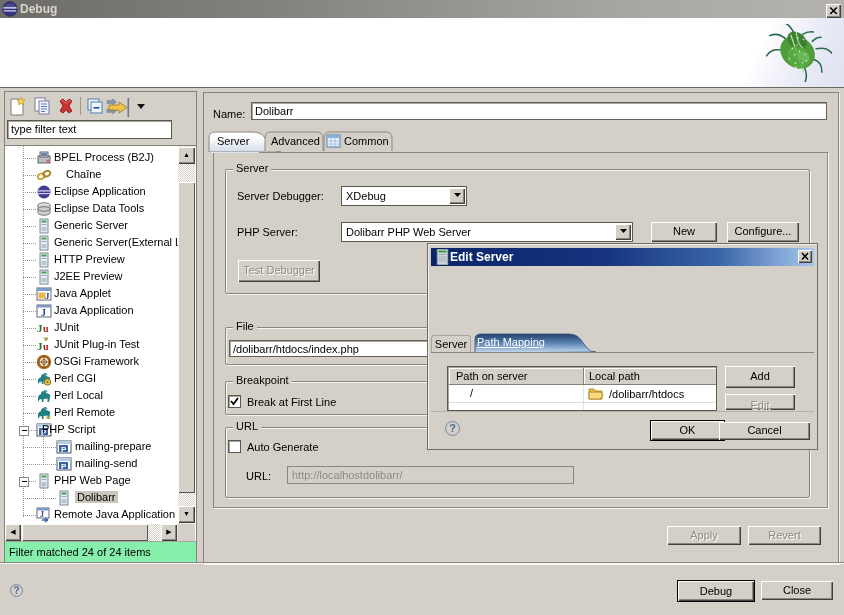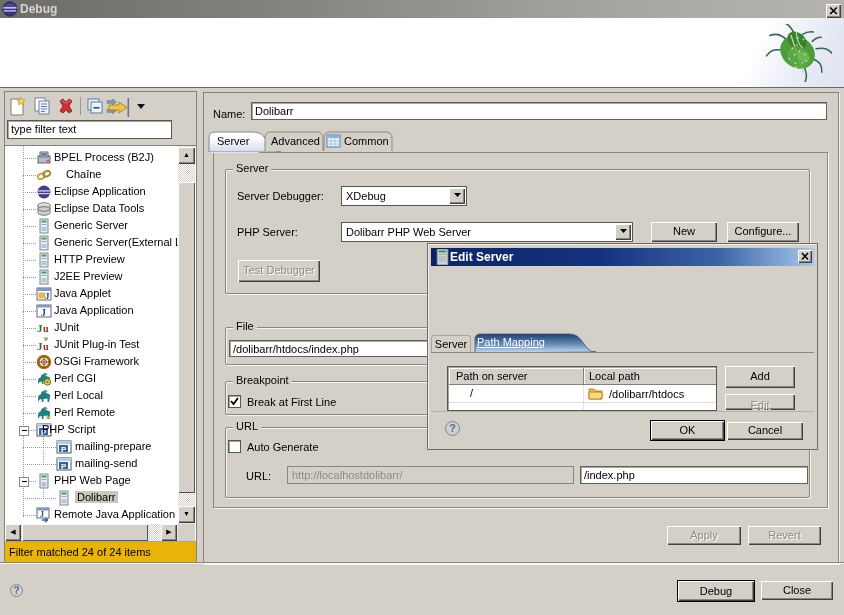--- a/index.html
+++ b/index.html
@@ -312,21 +312,21 @@
           <div style="position:absolute;left:0;top:36px;width:17px;height:311px;background:#d4d0c8;box-shadow:inset 1px 1px 0 #fff, inset -1px -1px 0 #58564e;"></div>
         </div>
         <div style="position:absolute;left:0;top:378px;width:173px;height:17px;background:repeating-conic-gradient(#fff 0 25%,#d4d0c8 0 50%) 0 0/2px 2px;">
           <div class="sbtn" style="position: absolute; left: 0px; top: 0px; width: 16px; height: 17px; background: rgb(212, 208, 200); box-shadow: rgb(255, 255, 255) 1px 1px 0px inset, rgb(64, 64, 64) -1px -1px 0px inset, rgb(135, 133, 124) -2px -2px 0px inset; font-size: 7px; text-align: center; line-height: 16px;">◀</div>
           <div class="sbtn" style="position: absolute; left: 156px; top: 0px; width: 16px; height: 17px; background: rgb(212, 208, 200); box-shadow: rgb(255, 255, 255) 1px 1px 0px inset, rgb(64, 64, 64) -1px -1px 0px inset, rgb(135, 133, 124) -2px -2px 0px inset; font-size: 7px; text-align: center; line-height: 16px;">▶</div>
           <div style="position:absolute;left:17px;top:0;width:126px;height:17px;background:#d4d0c8;box-shadow:inset 1px 1px 0 #fff, inset -1px -1px 0 #58564e;"></div>
         </div>
         <div style="position:absolute;left:173px;top:378px;width:17px;height:17px;background:#d4d0c8;"></div>
       </div>
 
-  <div class="abs" style="left:0;top:449px;width:191px;height:22px;background:#eab308;border-top:1px solid #a7a49b;">
+  <div class="abs" style="left:0;top:449px;width:191px;height:22px;background:#86efac;border-top:1px solid #a7a49b;">
     <div class="abs" style="left:4px;top:4px;">Filter matched 24 of 24 items</div>
   </div>
 </div>
 
 <div class="abs" id="rightpanel" style="left:203px;top:92px;width:634px;height:470px;border:1px solid #84827a;box-shadow:1px 1px 0 #f6f4ef;"></div>
 <div class="abs" style="left:213px;top:108px;">Name:</div>
 <div class="inp" style="left:251px;top:102px;width:571px;height:16px;">Dolibarr</div>
 
 <div class="abs" id="tabs" style="left:203px;top:131px;width:634px;height:21px;">
   <svg class="abs" style="left:0;top:0" width="634" height="21" viewBox="0 0 634 21">
@@ -397,21 +397,20 @@
 </div>
 <div class="abs" style="left:247px;top:396px;">Break at First Line</div>
 
 <div class="grp" style="left:225px;top:427px;width:583px;height:69px;">
   <div class="grplbl">URL</div>
 </div>
 <div class="cb" style="left:228px;top:440px;"></div>
 <div class="abs" style="left:247px;top:441px;">Auto Generate</div>
 <div class="abs" style="left:246px;top:470px;">URL:</div>
 <div class="abs" style="left:287px;top:466px;width:281px;height:16px;background:#d4d0c8;border:1px solid #8a887e;line-height:16px;padding-left:4px;color:#8d8a80;">http://localhostdolibarr/</div>
-<div class="inp" style="left:580px;top:466px;width:223px;height:16px;">/index.php</div>
 
 <div class="btn dis" style="left:667px;top:526px;width:74px;height:19px;line-height:19px;">Apply</div>
 <div class="btn dis" style="left:748px;top:526px;width:73px;height:19px;line-height:19px;">Revert</div>
 
 <div class="abs" style="left:0;top:562px;width:844px;height:1px;background:#8a887e;"></div>
 <div class="abs" style="left:0;top:563px;width:844px;height:1px;background:#f6f4ef;"></div>
 
 <div class="abs" style="left:10px;top:584px;width:11px;height:11px;border:1.5px solid #7288a8;border-radius:50%;color:#4a6a96;text-align:center;line-height:11px;font-size:10px;font-weight:bold;">?</div>
 
 <div class="abs" style="left:677px;top:580px;width:76px;height:20px;border:1px solid #000;background:#d4d0c8;">
@@ -465,17 +464,17 @@
         <div class="abs" style="left:135px;top:18px;width:1px;height:25px;background:#e6e3dc;"></div>
   </div>
   <div class="btn" style="left:297px;top:122px;width:70px;height:22px;line-height:21px;">Add</div>
   <div class="btn dis" style="left:297px;top:150px;width:70px;height:16px;line-height:23px;overflow:hidden;">Edit</div>
 
   <div class="abs" style="left:3px;top:167px;width:383px;height:36px;background:#d4d0c8;border-top:1px solid #b5b2aa;">
     <div class="abs" style="left:14px;top:9px;width:13px;height:13px;border:1.5px solid #7288a8;border-radius:50%;color:#4a6a96;text-align:center;line-height:13px;font-weight:bold;">?</div>
     <div class="abs" style="left:219px;top:8px;width:73px;height:19px;border:1px solid #000;background:#d4d0c8;">
       <div class="btn" style="left:0;top:0;width:73px;height:19px;line-height:19px;">OK</div>
     </div>
-    <div class="btn" style="left:296px;top:10px;width:76px;height:18px;line-height:17px;">Cancel</div>
+    <div class="btn" style="left:288px;top:10px;width:91px;height:18px;line-height:17px;">Cancel</div>
   </div>
 </div>
 
 </div>
 
 </body></html>

